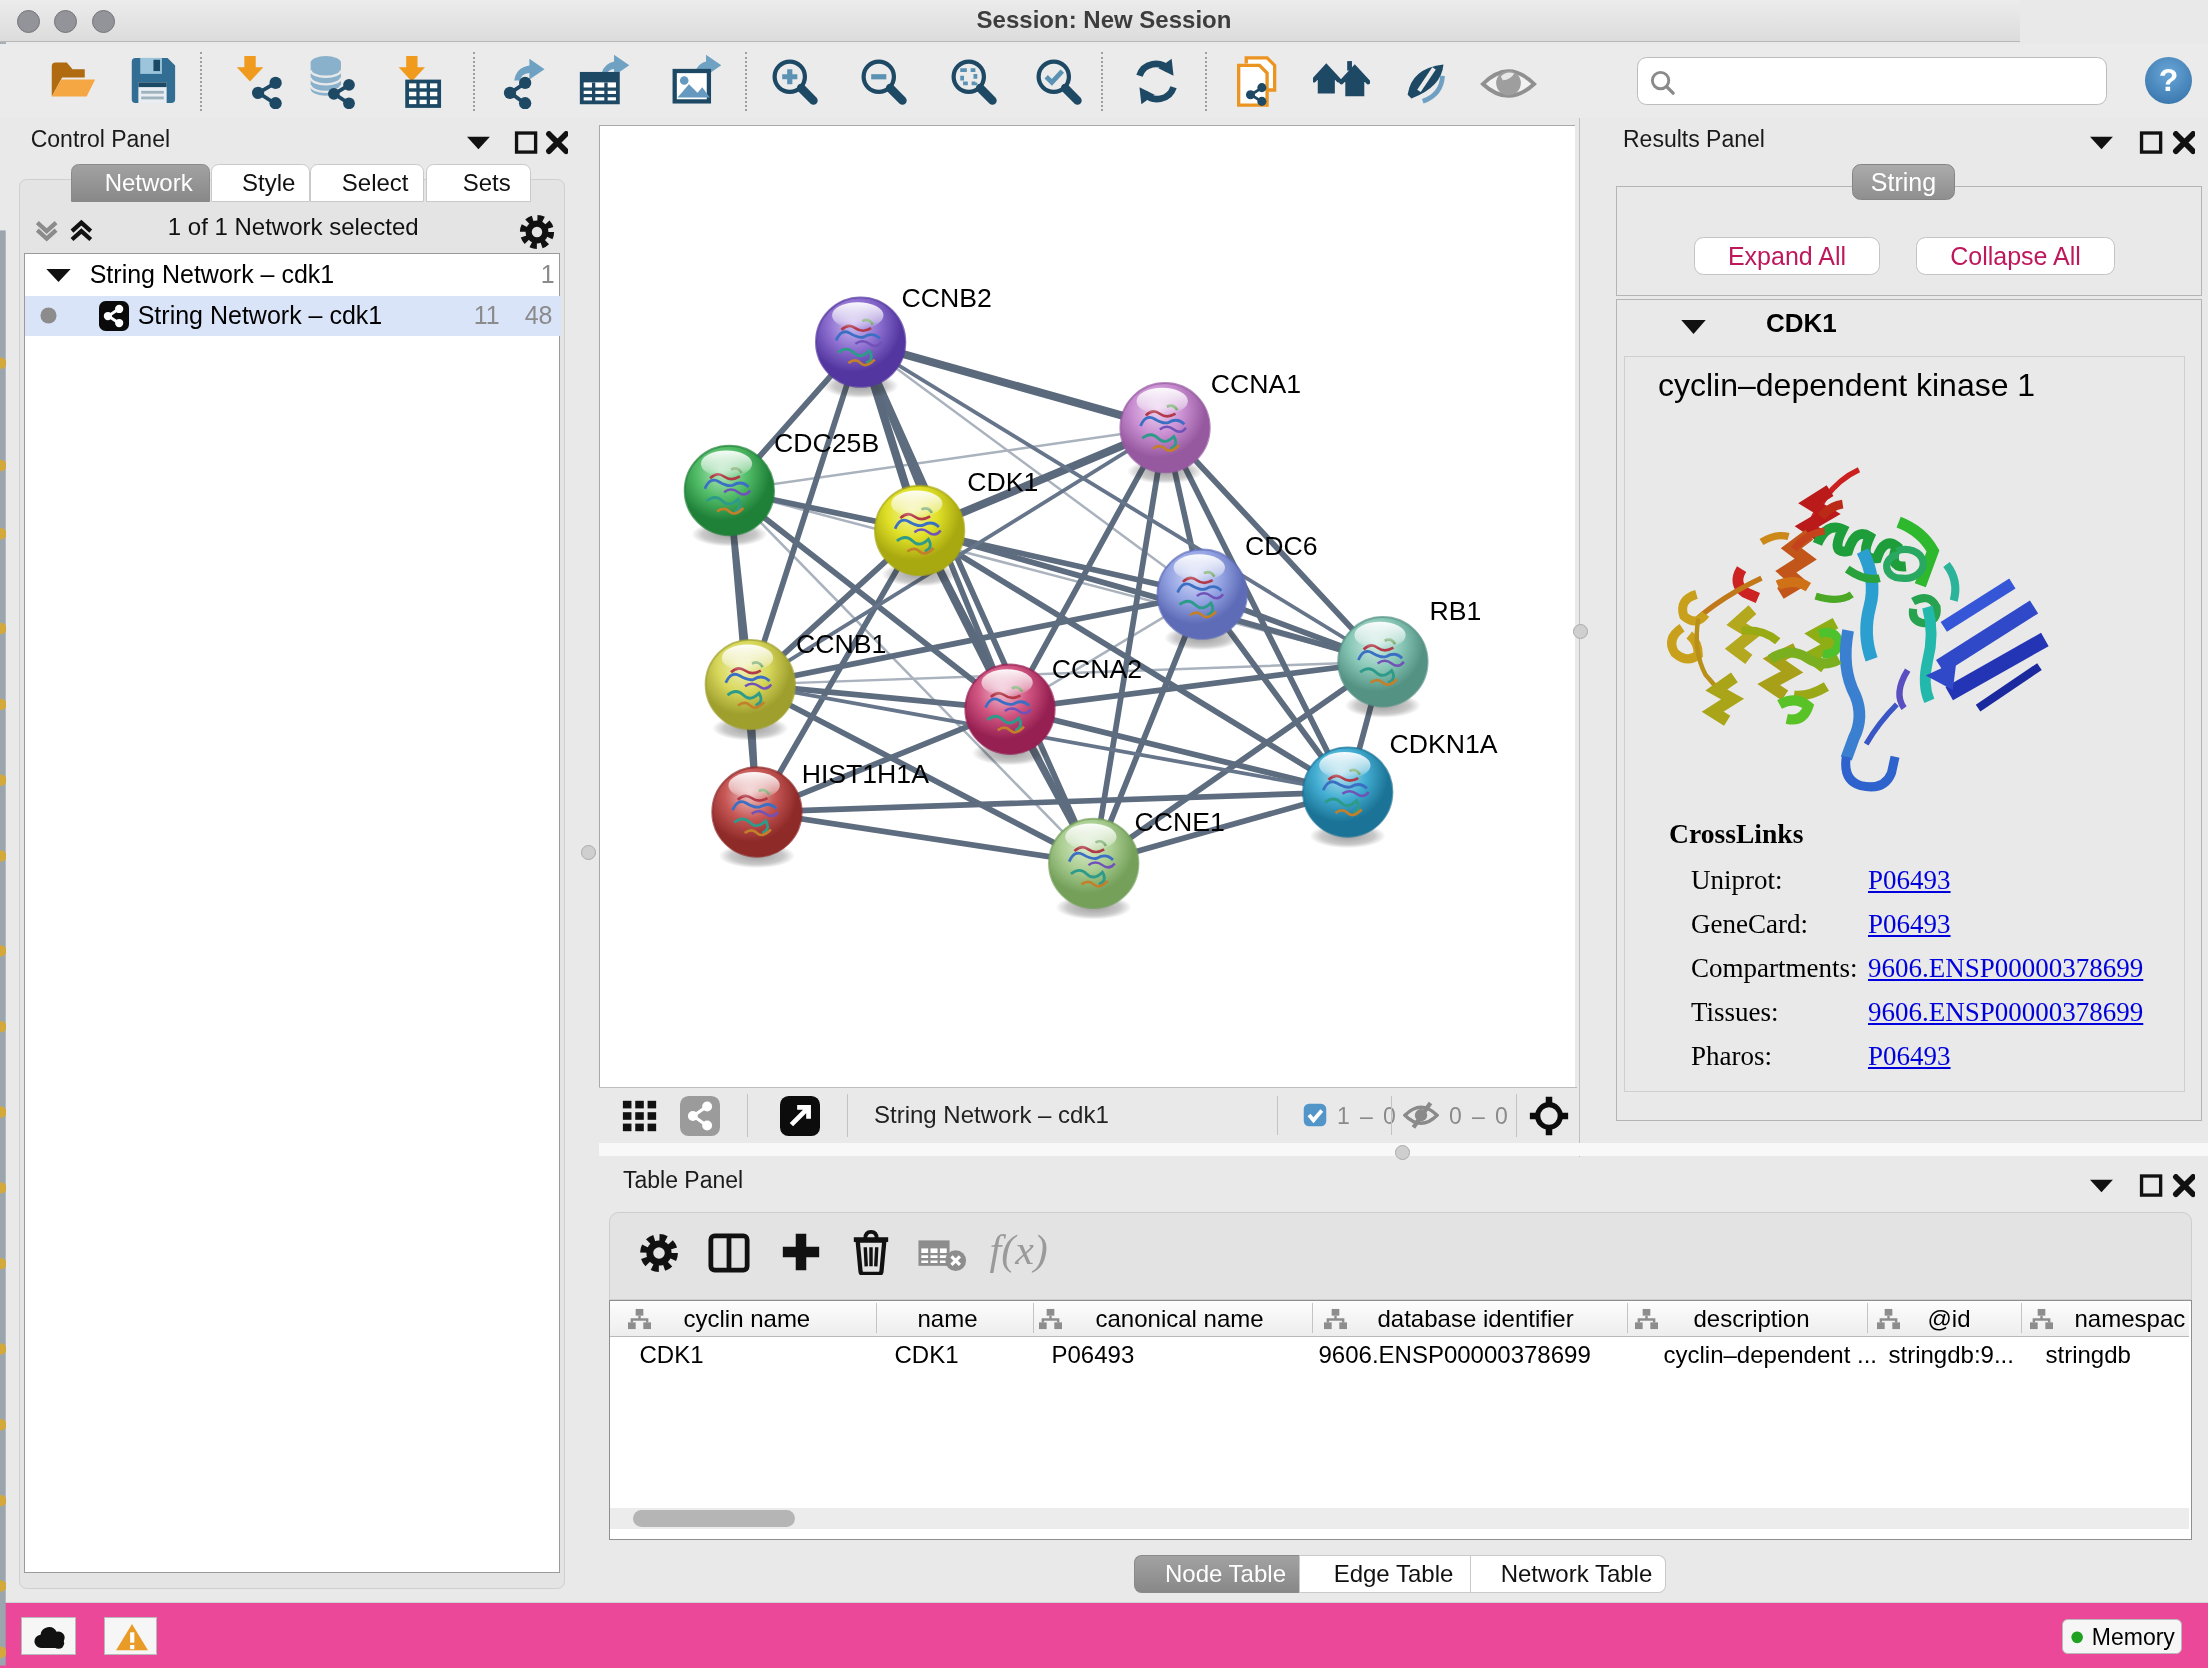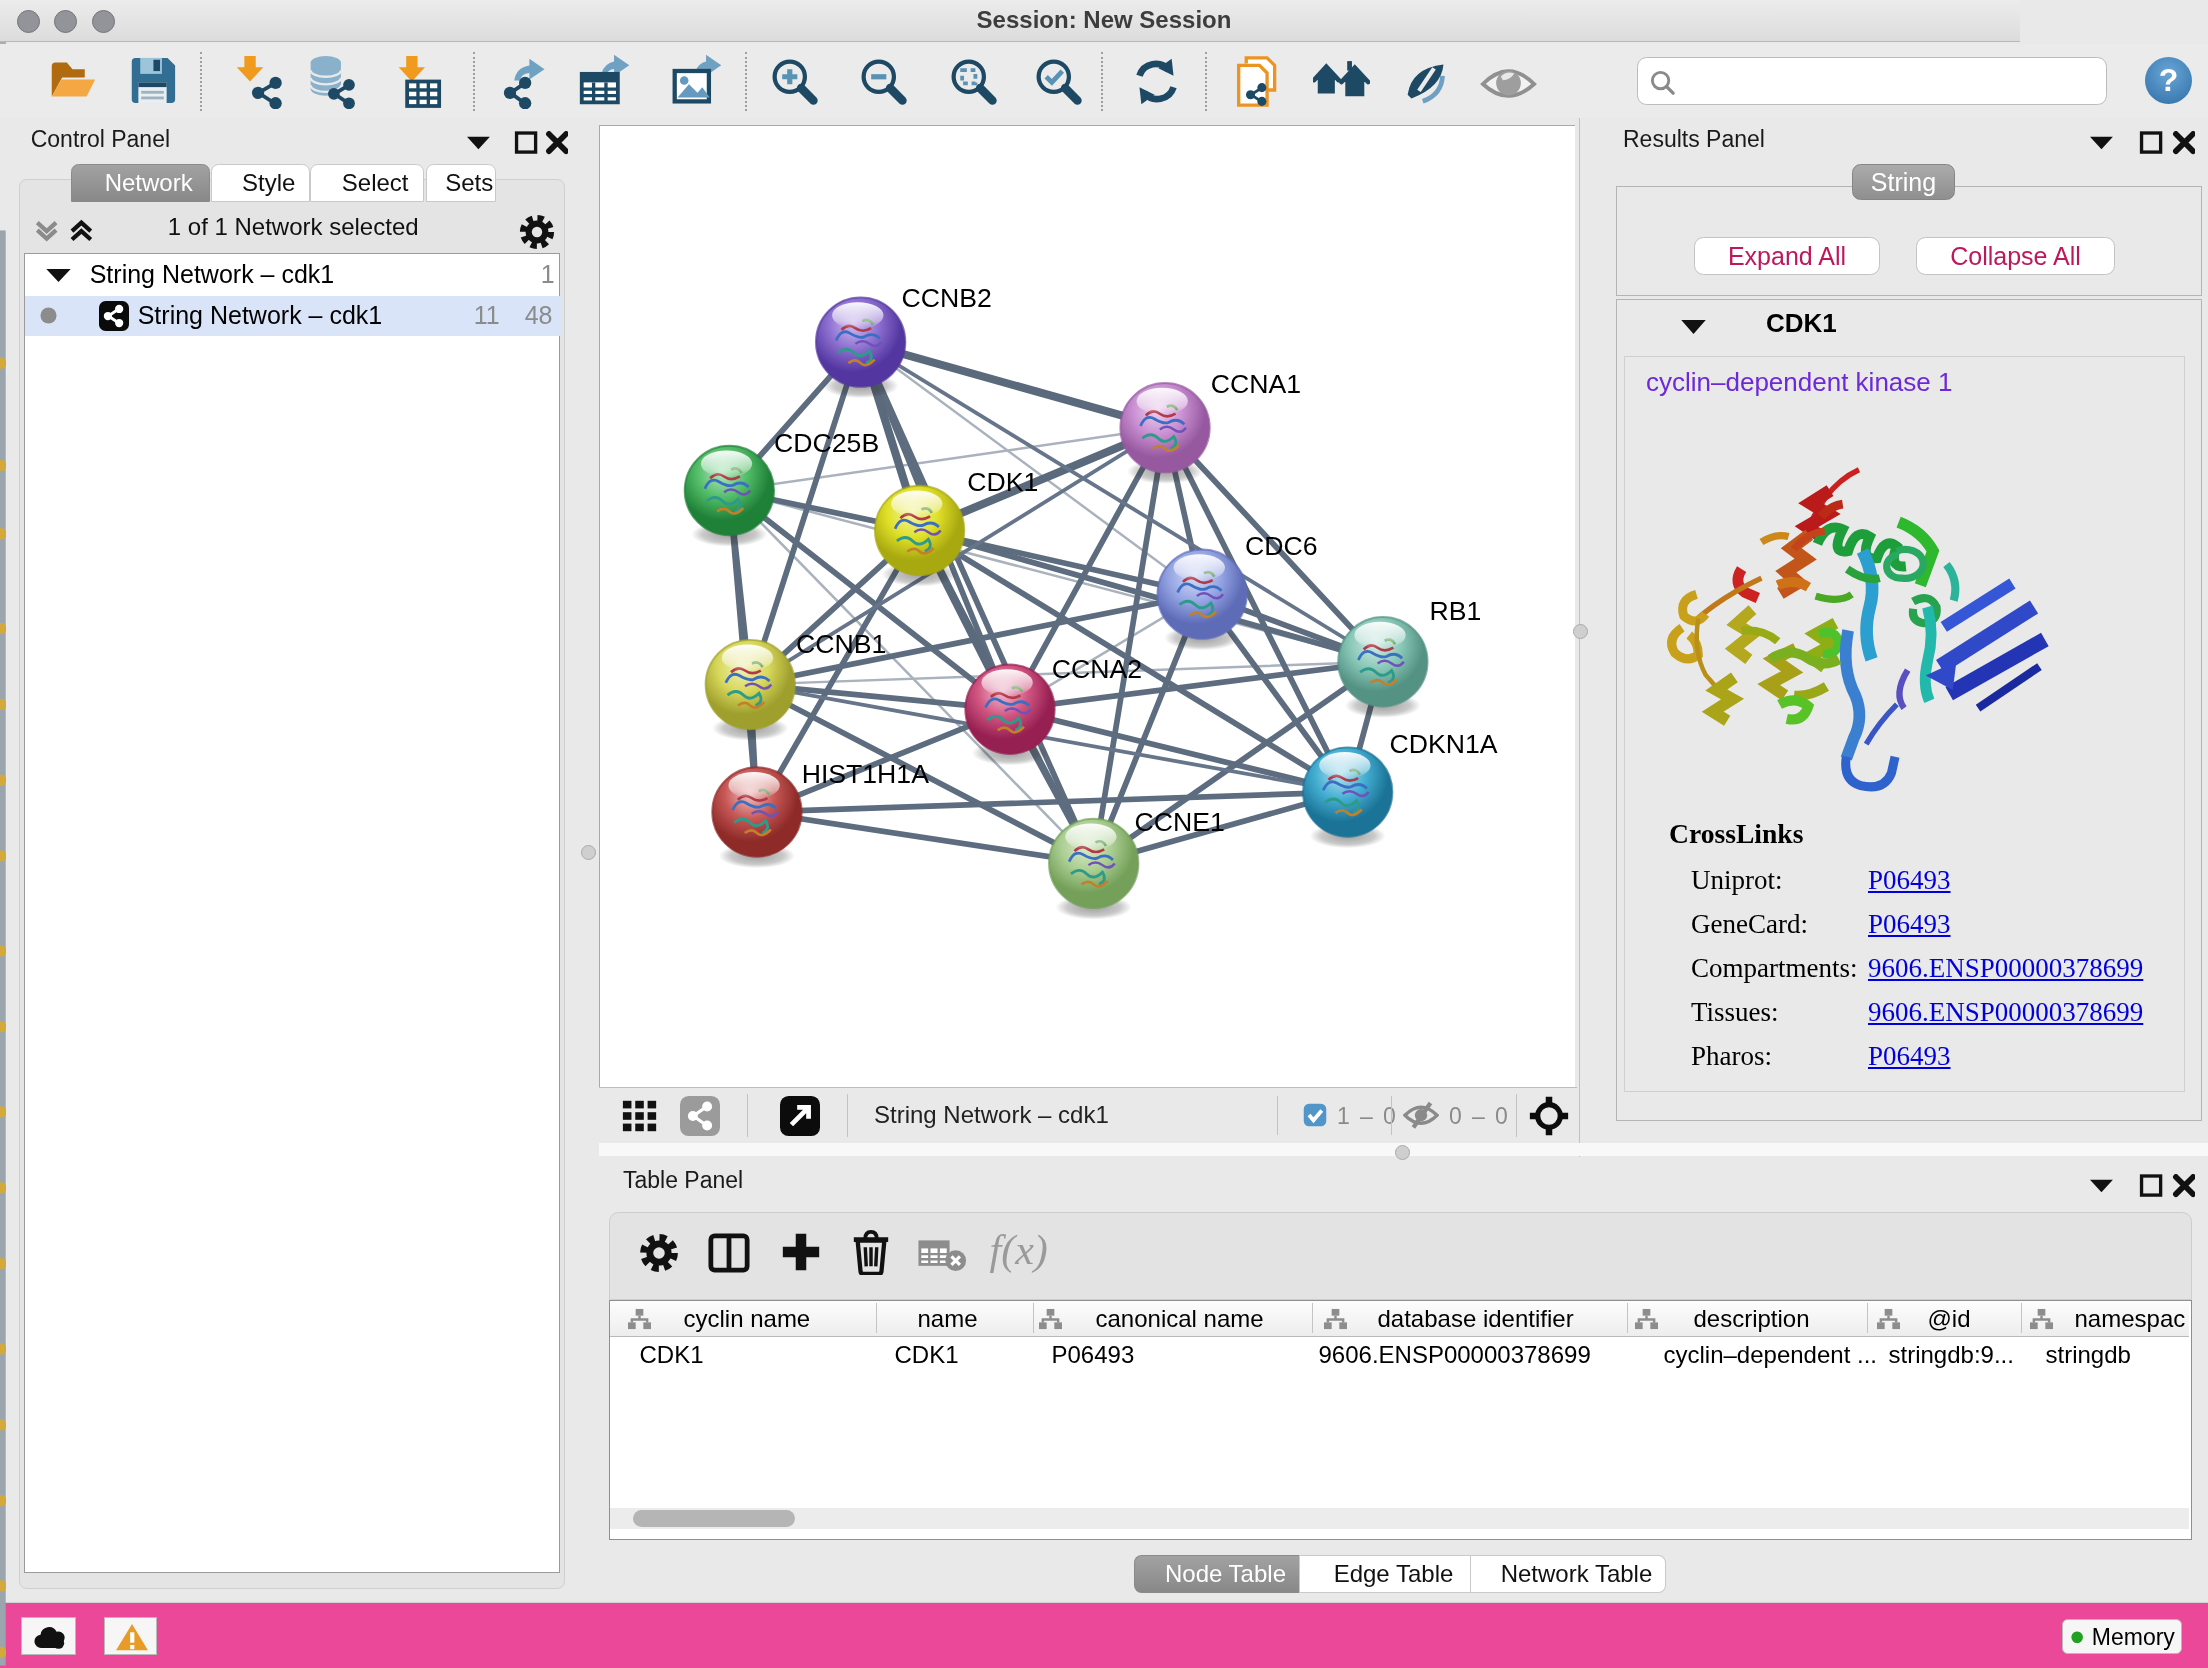--- a/index.html
+++ b/index.html
@@ -235,21 +235,21 @@
       <polygon points="0,6 24,6 12,19" fill="#111"></polygon>
       <rect x="52" y="2" width="20" height="20" fill="none" stroke="#111" stroke-width="3.5"></rect>
       <path d="M86,3 L104,21 M104,3 L86,21" stroke="#111" stroke-width="6" stroke-linecap="round"></path>
     </svg>
 
     <div class="abs" style="left:13.3px; top:61px; width:546px; height:1410px; background:#e4e4e4; border:1.9px solid #cfcfcf; border-radius:7.6px;"></div>
     <div class="abs" style="left:0; top:46px; width:573px; height:38px;">
       <div class="abs tab tabsel" style="left:65px; width:139px;">Network</div>
       <div class="abs tab" style="left:205px; width:99px;">Style</div>
       <div class="abs tab" style="left:304px; width:114px;">Select</div>
-      <div class="abs tab" style="left:420px; width:70px;">Sets</div>
+      <div class="abs tab" style="left:420px; width:105px;">Sets</div>
     </div>
     <div class="abs" style="left:28.5px; top:95px; width:518px; height:38px; font-size:24px; text-align:center; color:#111;">1 of 1 Network selected</div>
     <svg class="abs" style="left:28.5px; top:99px;" width="61" height="30" viewBox="0 0 64 32">
       <path d="M3,6 l10,9 10,-9 M3,14 l10,9 10,-9" stroke="#8b8b8b" stroke-width="4.5" fill="none"></path>
       <path d="M40,15 l10,-9 10,9 M40,24 l10,-9 10,9" stroke="#111" stroke-width="4.5" fill="none"></path>
     </svg>
     <svg class="abs" style="left:512px; top:95px;" width="38" height="38" viewBox="0 0 40 40">
       <circle cx="20" cy="20" r="14" fill="none" stroke="#111" stroke-width="8" stroke-dasharray="6.2,4.8"></circle>
       <circle cx="20" cy="20" r="12" fill="#111"></circle>
         <circle cx="20" cy="20" r="5.5" fill="#e4e4e4"></circle>
@@ -593,21 +593,21 @@
     <div class="abs" style="left:272px; top:46px; width:103px; height:36px; border-radius:8.6px; background:linear-gradient(#ababab,#8f8f8f); border:1px solid #858585; color:#fff; font-size:25px; text-align:center; line-height:34px; z-index:5;">String</div>
     <div class="abs" style="left:36px; top:68px; width:586px; height:110px; border:1.9px solid #b4b4b4; background:#e9e9e9;"></div>
     <div class="btn" style="left:114px; top:119px; width:186px; height:38px; line-height:36px;">Expand All</div>
     <div class="btn" style="left:336px; top:119px; width:199px; height:38px; line-height:36px;">Collapse All</div>
     <div class="abs" style="left:36px; top:181px; width:586px; height:822px; border:1.9px solid #b4b4b4; background:#e9e9e9;"></div>
     <svg class="abs" style="left:100px; top:200px;" width="27" height="17" viewBox="0 0 28 18">
         <polygon points="1,2 27,2 14,17" fill="#111"></polygon>
       </svg>
     <div class="abs" style="left:186px; top:190px; font-size:26px; font-weight:bold;">CDK1</div>
     <div class="abs" style="left:44px; top:238px; width:561px; height:736px; border:1.9px solid #cfcfcf; background:#e9e9e9;"></div>
-    <div class="abs" style="left:66px; top:249px; font-size:26px; color:#6d28d9;">cyclin–dependent kinase 1</div>
+    <div class="abs" style="left:78px; top:249px; font-size:32px; color:#000000;">cyclin–dependent kinase 1</div>
 
     <svg class="abs" style="left:38px; top:310px;" width="457" height="380" viewBox="0 0 480 400" fill="none">
       <g transform="translate(8,6) scale(0.95)">
       <path d="M258,40 q-22,10 -38,32 -8,12 -14,24" stroke="#cc2020" stroke-width="6"></path>
       <path d="M226,63 l-22,14 l20,12 l-24,14 l18,12" stroke="#bb1a1a" stroke-width="14"></path>
       <path d="M203,112 l-20,15 l16,12 l-22,14 l14,12 l-20,12" stroke="#c2551a" stroke-width="14"></path>
       <path d="M168,168 q18,-8 34,2" stroke="#cf7117" stroke-width="11"></path>
       <path d="M128,150 q-10,16 4,26 l14,6" stroke="#cc2222" stroke-width="12"></path>
       <path d="M150,160 q-30,14 -52,30 -14,10 -22,18" stroke="#c07818" stroke-width="6"></path>
       <path d="M78,178 q-20,6 -14,24 q14,12 24,-2" stroke="#c9a01c" stroke-width="10"></path>

